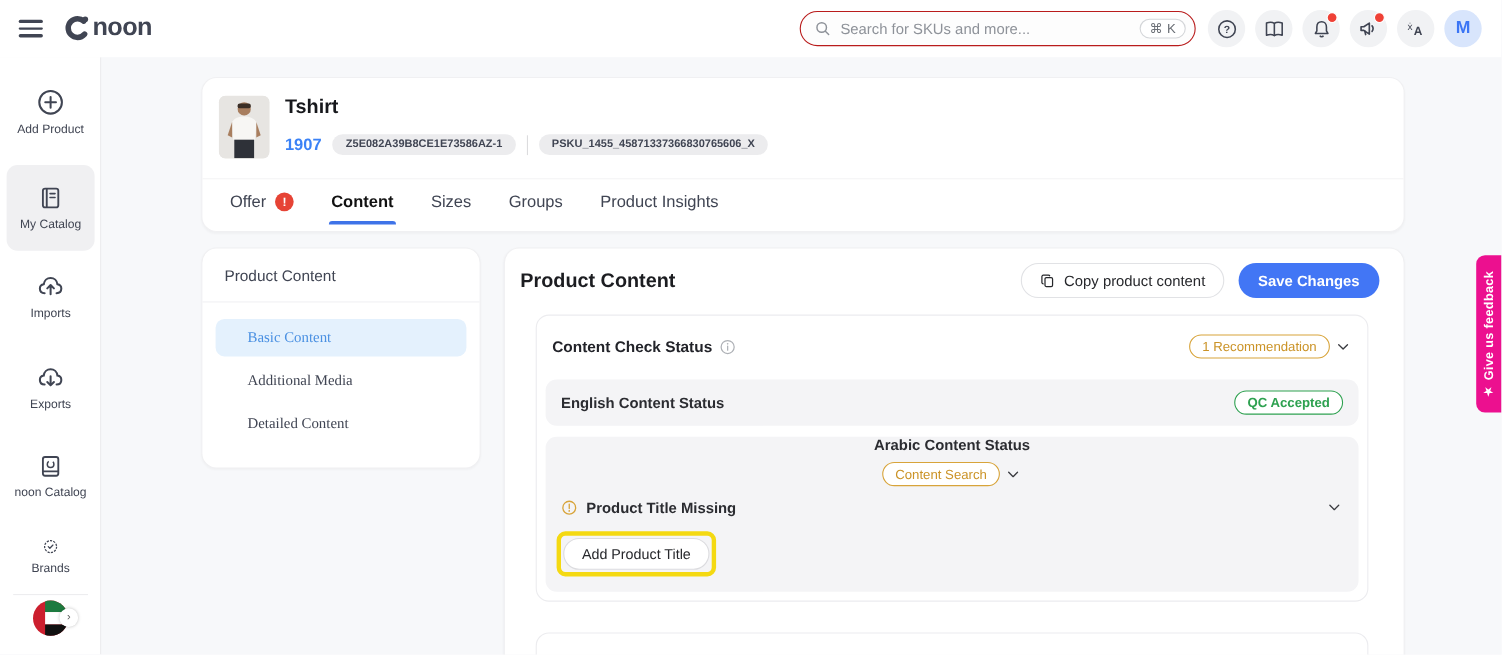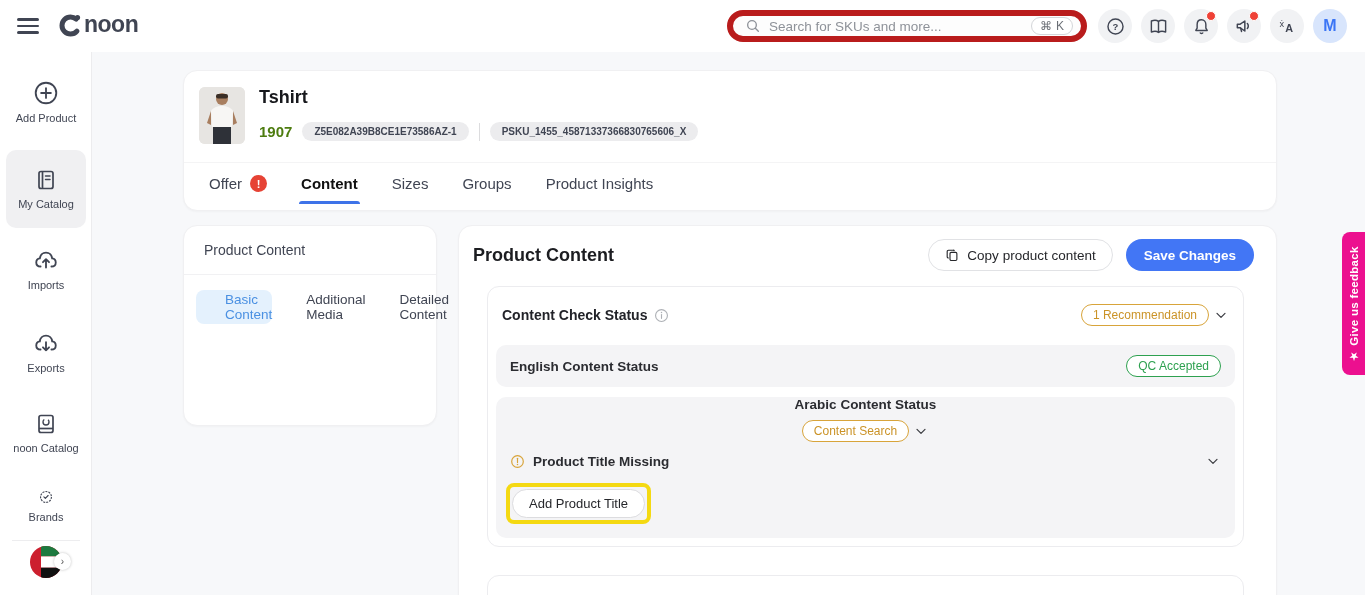--- a/index.html
+++ b/index.html
@@ -8,21 +8,21 @@
   .page { position:relative; width:1365px; height:595px; }
 
   
   .topbar { position:absolute; top:0; left:0; width:1365px; height:52px; background:#fff; z-index:5; }
   .hamburger { position:absolute; left:17px; top:14px; width:22px; height:22px; cursor:pointer; }
   .hamburger span { display:block; height:2.6px; background:#404553; border-radius:2px; margin:4px 0; }
   .logo { position:absolute; left:57px; top:11px; display:flex; align-items:flex-start; gap:0; }
   .logo-text { font-size:23px; font-weight:700; color:#404553; letter-spacing:-0.5px; }
 
   .search { position:absolute; left:727px; top:10px; width:360px; height:32px; background:#fdfdfd;
-    border:6px solid #b91c1c; border-radius:16px; display:flex; align-items:center; padding:0 8px 0 12px; }
+    border:1px solid #b91c1c; border-radius:16px; display:flex; align-items:center; padding:0 8px 0 12px; }
   .search input { flex:1; border:none; outline:none; background:transparent; font-size:13.5px;
     color:#404553; font-family:"Liberation Sans", sans-serif; margin-left:8px; }
   .search input::placeholder { color:#8e9299; }
   .kbd { border:1px solid #d4d6d9; border-radius:10px; padding:1px 8px; font-size:12px; color:#6b6f76;
     display:flex; gap:4px; align-items:center; background:#fff; }
 
   .top-icons { position:absolute; right:18px; top:9px; display:flex; gap:9px; align-items:center; }
   .icirc { position:relative; width:34px; height:34px; border-radius:50%; background:#f1f2f4;
     display:flex; align-items:center; justify-content:center; cursor:pointer; }
   .icirc .dot { position:absolute; top:2px; right:2px; width:10px; height:10px; border-radius:50%;
@@ -45,37 +45,37 @@
     justify-content:center; font-size:10px; color:#555; }
 
   
   .card { position:absolute; background:#fff; border:1px solid #f0f0f2; border-radius:14px;
     box-shadow:0 1px 2px rgba(0,0,0,.03); }
   .header-card { left:183px; top:70px; width:1094px; height:141px; }
   .thumb { position:absolute; left:15px; top:16px; width:46px; height:57px; border-radius:6px;
     overflow:hidden; background:#e9e7e4; }
   .prod-title { position:absolute; left:75px; top:16px; font-size:18px; font-weight:700; color:#17181c; }
   .prod-meta { position:absolute; left:75px; top:51px; display:flex; align-items:center; gap:10px; }
-  .prod-id { font-size:15px; font-weight:700; color:#4d7c0f; }
+  .prod-id { font-size:15px; font-weight:700; color:#3b82f6; }
   .pill-gray { background:#ececee; color:#404553; font-size:10px; padding:4px 12px; border-radius:12px;font-weight:bold; }
   .meta-sep { width:1px; height:18px; background:#dcdcde; }
 
   .tabs-divider { position:absolute; left:0; top:91px; width:100%; height:1px; background:#f4f4f5; }
   .tabs { position:absolute; left:23px; top:92px; height:41px; display:flex; gap:30px; }
   .tab { position:relative; display:flex; align-items:center; gap:8px; font-size:15px; color:#404553;
     cursor:pointer; padding:0 2px; }
   .tab.active { color:#111; font-weight:700; }
   .tab.active .underline { position:absolute; left:0; right:0; bottom:0; height:3px; background:#3e73e8;
     border-radius:3px 3px 0 0; }
   .badge-red { width:17px; height:17px; border-radius:50%; background:#e64335; color:#fff; font-size:11px;
     font-weight:700; display:flex; align-items:center; justify-content:center; }
 
   .nav-card { left:183px; top:225px; width:254px; height:201px; }
   .nav-head { padding:16px 20px; font-size:14px; color:#404553; border-bottom:1px solid #f1f1f3; }
-  .nav-items { padding:15px 12px 12px; display:flex; gap:5px; }
+  .nav-items { padding:15px 12px 12px; display:flex; flex-direction:column; gap:5px;font-family:Liberation Serif, serif; }
   .nav-item { height:34px; display:flex; align-items:center; padding-left:29px; font-size:13.5px;
     color:#404553; border-radius:8px; cursor:pointer; }
   .nav-item.active { background:#e4f1fd; color:#4a90e2; }
 
   .right-card { left:458px; top:225px; width:819px; height:600px; border-radius:14px; }
   .right-head { display:flex; align-items:center; justify-content:space-between; padding:13px 22px 0 14px; }
   .right-title { font-size:18px; font-weight:700; color:#1c1d21; }
   .right-actions { display:flex; gap:13px; align-items:center; }
   .btn-outline { display:flex; align-items:center; gap:7px; height:32px; padding:0 16px; background:#fff;
     border:1px solid #e1e2e5; border-radius:17px; font-size:13.5px; color:#26272b; cursor:pointer; }
@@ -85,21 +85,21 @@
 
   .check-card { margin:15px 34px 0 28px; width:757px; border:1px solid #ececef; border-radius:12px;
     padding:8px; background:#fff; }
   .check-head { display:flex; align-items:center; justify-content:space-between; height:40px; padding:0 6px; }
   .check-title-wrap { display:flex; align-items:center; gap:7px; }
   .check-title { font-size:14px; font-weight:700; color:#222329; }
   .check-right { display:flex; align-items:center; gap:4px; }
   .pill-gold { border:1.4px solid #d8a43a; color:#cb9327; background:#fff; font-size:12px;
     padding:3px 11px; border-radius:14px; white-space:nowrap; }
   .pill-green { border:1.4px solid #2ea150; color:#2ea150; background:#fff; font-size:12px;
-    padding:3px 11px; border-radius:14px; white-space:nowrap; }
+    padding:3px 11px; border-radius:14px; white-space:nowrap;font-weight:bold; }
   .gray-row { background:#f4f4f6; border-radius:10px; display:flex; align-items:center;
     justify-content:space-between; height:42px; padding:0 14px; margin-top:10px; }
   .row-label { font-size:13.5px; font-weight:700; color:#2b2c31; }
   .gray-block { background:#f4f4f6; border-radius:10px; margin-top:10px; padding-bottom:14px; }
   .block-row { display:flex; align-items:center; justify-content:space-between; height:45px; padding:0 14px;flex-direction:column; }
   .issue-row { display:flex; align-items:center; justify-content:space-between; height:38px; padding:0 14px; }
   .issue-left { display:flex; align-items:center; gap:8px; }
   .highlight { display:inline-block; margin:3px 0 0 10px; border:4px solid #f4d912; border-radius:8px;
     padding:2px; }
   .btn-add { height:29px; padding:0 16px; background:#fff; border:1px solid #dcdcdf; border-radius:15px;

